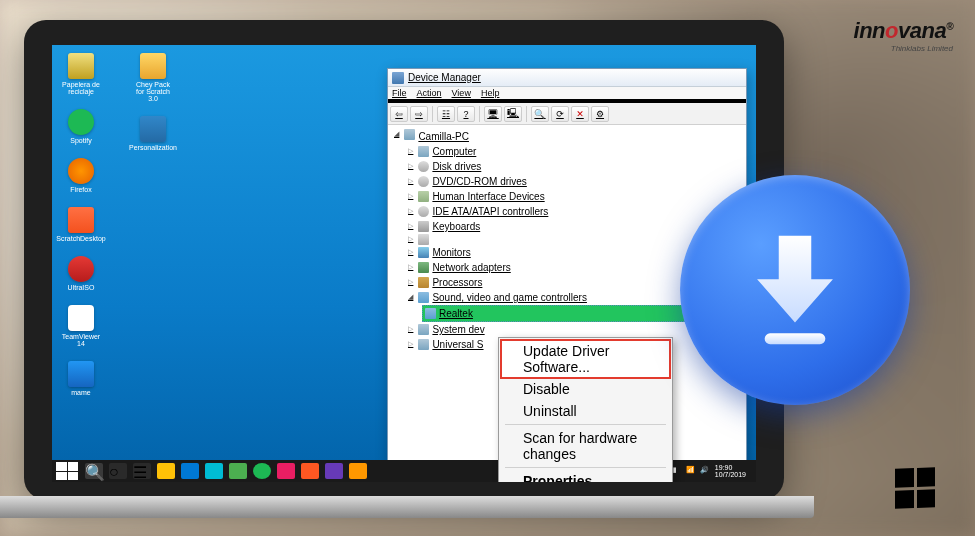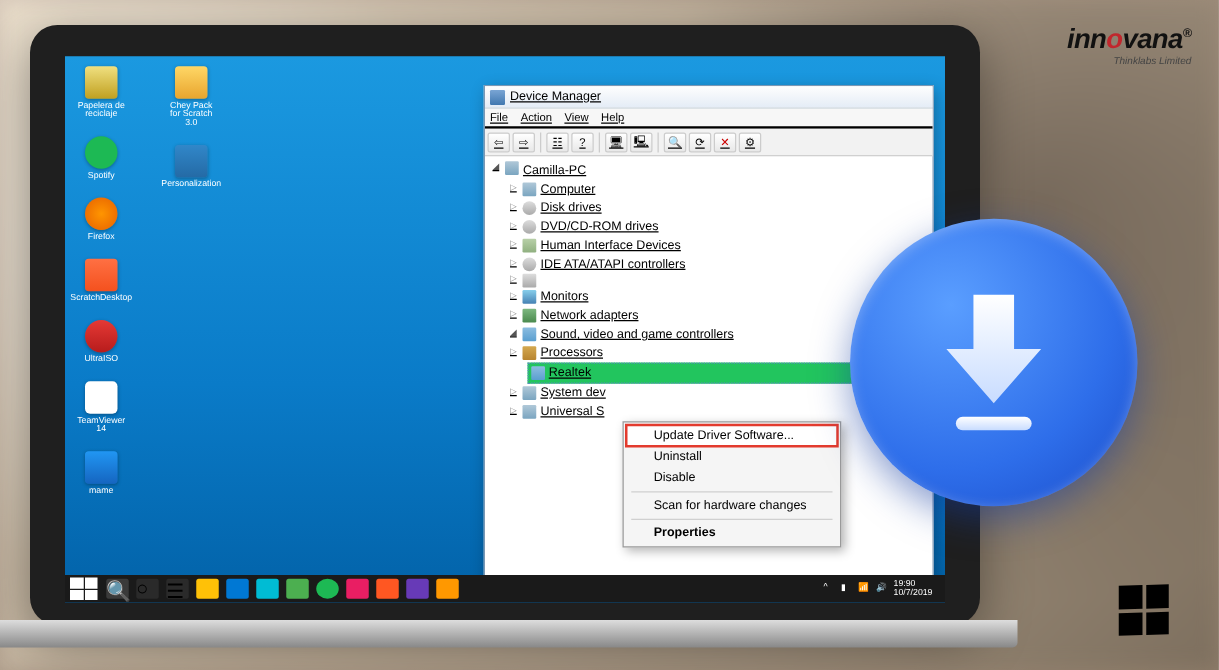--- a/index.html
+++ b/index.html
@@ -181,21 +181,21 @@
       background: linear-gradient(#7aa5d4, #4178b0);
       margin-right: 4px;
       border-radius: 1px;
     }
     .dm-menu {
       height: 16px;
       display: flex;
       align-items: center;
       padding: 0 4px;
       gap: 10px;
-      border-bottom: 2px solid #000000;
+      border-bottom: 4px solid #000000;
       background: #f7f7f7;
       font-size: 9px;
     }
     .dm-menu span { cursor: pointer; }
     .dm-toolbar {
       height: 22px;
       display: flex;
       align-items: center;
       padding: 0 2px;
       gap: 2px;
@@ -280,21 +280,21 @@
     
     .ctx-menu {
       position: absolute;
       left: 110px;
       top: 268px;
       width: 175px;
       background: #f5f5f5;
       border: 1px solid #9a9a9a;
       box-shadow: 3px 3px 8px rgba(0,0,0,0.3);
       padding: 2px;
-      font-size: 10px;
+      font-size: 14px;
       z-index: 5;
     }
     .ctx-item {
       padding: 3px 8px 3px 22px;
       cursor: pointer;
     }
     .ctx-item.highlighted {
       background: #fff;
       outline: 2px solid #e33b2e;
       outline-offset: -1px;
@@ -424,57 +424,61 @@
             </div>
             <div class="tree-item">
               <div class="dev-ico hid"></div>
               <span>Human Interface Devices</span>
             </div>
             <div class="tree-item">
               <div class="dev-ico disk"></div>
               <span>IDE ATA/ATAPI controllers</span>
             </div>
             <div class="tree-item">
+              <div class="dev-ico keyb"></div>
+              <span>Keyboards</span>
+            </div>
+            <div class="tree-item">
               <div class="dev-ico mouse"></div>
             </div>
             <div class="tree-item">
               <div class="dev-ico monitor"></div>
               <span>Monitors</span>
             </div>
             <div class="tree-item">
               <div class="dev-ico net"></div>
               <span>Network adapters</span>
+            </div>
+            <div class="tree-item">
+              <div class="dev-ico cpu"></div>
+              <span>Processors</span>
             </div>
             <div class="tree-item expanded">
               <div class="dev-ico sound"></div>
               <span>Sound, video and game controllers</span>
             </div>
-            <div class="tree-item">
-              <div class="dev-ico cpu"></div>
-              <span>Processors</span>
-            </div>
             <div class="tree-sub selected">
               <div class="dev-ico sound"></div>
               <span>Realtek</span>
             </div>
             <div class="tree-item">
               <div class="dev-ico pc"></div>
               <span>System dev</span>
             </div>
             <div class="tree-item">
               <div class="dev-ico pc"></div>
               <span>Universal S</span>
             </div>
           </div>
       </div>
 
       <div class="ctx-menu" id="ctx">
           <div class="ctx-item highlighted">Update Driver Software...</div>
+          <div class="ctx-item">Disable</div>
           <div class="ctx-item">Uninstall</div>
-          <div class="ctx-item">Disable</div>
           <div class="ctx-sep"></div>
           <div class="ctx-item">Scan for hardware changes</div>
           <div class="ctx-sep"></div>
           <div class="ctx-item bold">Properties</div>
         </div>
     </div>
 
     <div class="taskbar">
       <div class="tb-start">
         <div></div>

